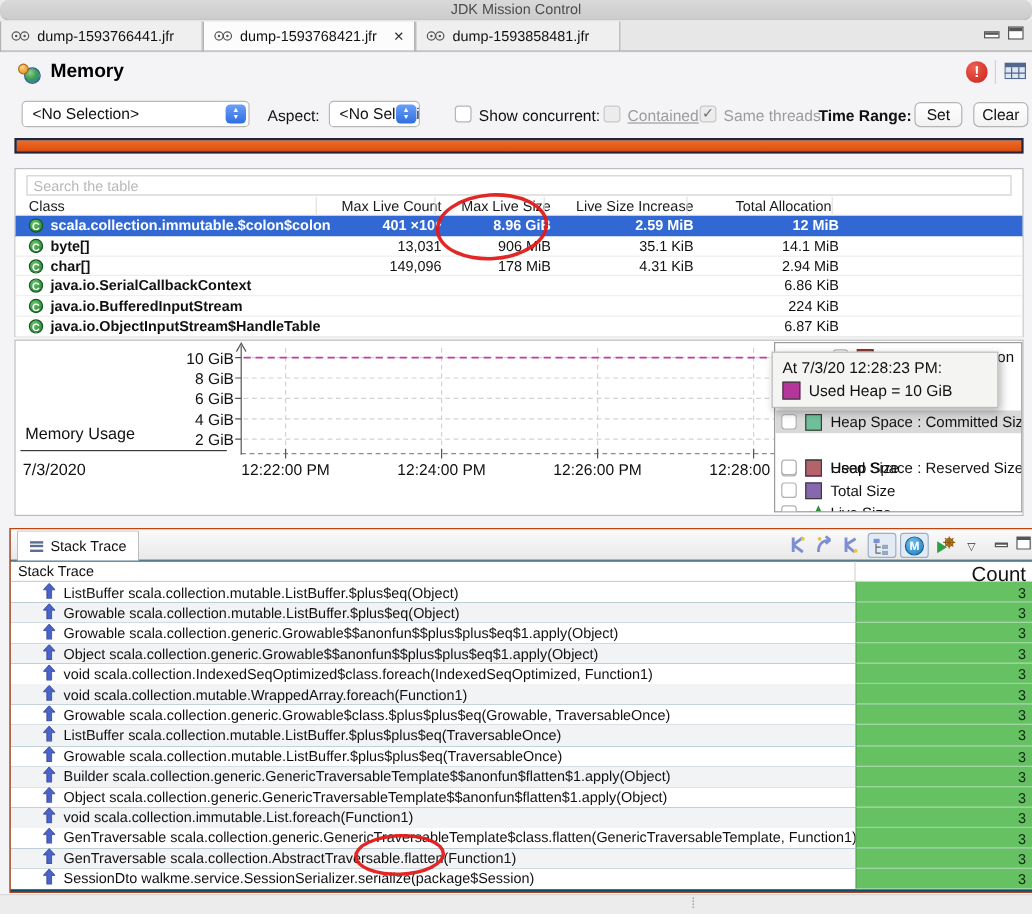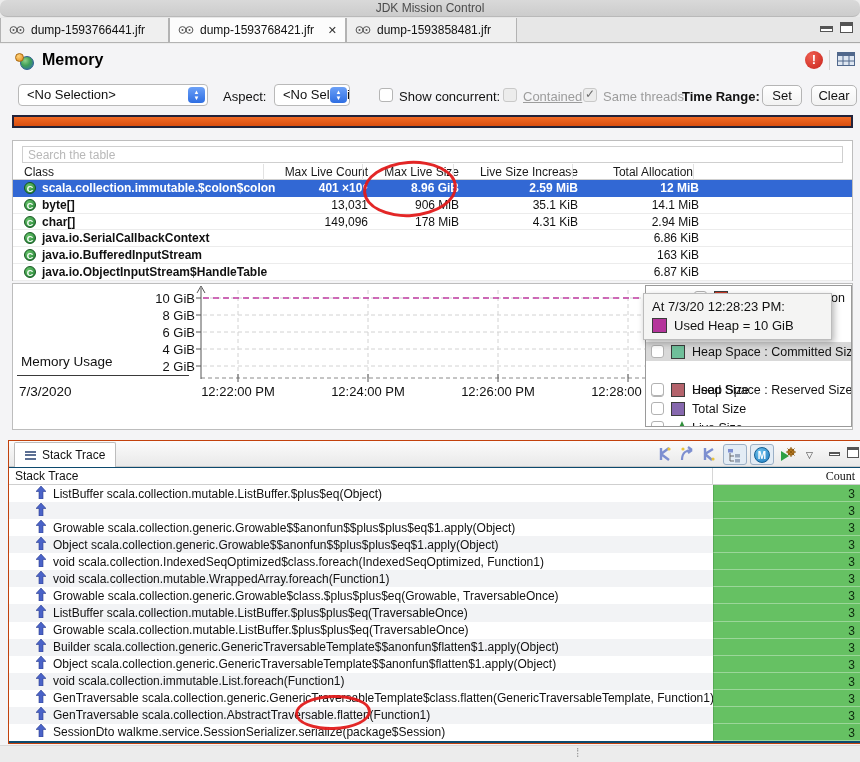--- a/index.html
+++ b/index.html
@@ -133,21 +133,21 @@
     background:#e3ecf5; }
   .m-circle { position:absolute; left:3px; top:2px; width:16px; height:16px; border-radius:50%;
     background:radial-gradient(circle at 35% 30%, #6cc0ec, #1d7cc0); border:1px solid #135e93;
     color:#fff; font-size:10px; font-weight:bold; text-align:center; line-height:16px; }
   .chev { position:absolute; top:9px; font-size:9px; color:#333; }
   .st-min { position:absolute; top:11px; width:11px; height:4px; border:1px solid #555; border-top:2px solid #555; background:#fff; }
   .st-max { position:absolute; top:6px; width:12px; height:11px; border:1px solid #555; border-top:3px solid #555; background:#fff; }
 
   .stack-head { position:absolute; left:0; top:27px; width:854px; height:17px; border-bottom:1px solid #cfcfcf; background:#fff; }
   .sh-left { position:absolute; left:6px; top:1px; font-size:12px; }
-  .sh-right { position:absolute; right:8px; top:1px; font-size:12px;font-family:Liberation Serif, serif; }
+  .sh-right { position:absolute; right:8px; top:1px; font-size:17px; }
   .sh-sep { position:absolute; left:703px; top:0; width:1px; height:17px; background:#d6d6d6; }
   .stack-rows { position:absolute; left:0; top:44px; width:854px; }
   .srow { position:relative; height:17.07px; background:#fff; display:flex; align-items:center; }
   .srow:nth-child(even) { background:#f2f3f5; }
   .frame-icon { margin-left:27px; flex:0 0 10px; }
   .frame-text { margin-left:7px; font-size:12px; white-space:nowrap; }
   .count-cell { position:absolute; right:0; top:0; width:150px; height:100%; background:#66c163;
     border-left:1px solid #57aa55; border-bottom:1px solid rgba(255,255,255,.35);
     text-align:right; padding:2px 8px 0 0; font-size:12px; color:#0c2a0c; }
 
@@ -299,21 +299,21 @@
     <span class="tcell num c-lsi"></span>
     <span class="tcell num c-ta">6.86 KiB</span>
   </div>
 
   <div class="trow">
     <span class="cls-icon">C</span>
     <span class="tcell cls-name">java.io.BufferedInputStream</span>
     <span class="tcell num c-mlc"></span>
     <span class="tcell num c-mls"></span>
     <span class="tcell num c-lsi"></span>
-    <span class="tcell num c-ta">163 KiB</span>
+    <span class="tcell num c-ta">224 KiB</span>
   </div>
 
   <div class="trow">
     <span class="cls-icon">C</span>
     <span class="tcell cls-name">java.io.ObjectInputStream$HandleTable</span>
     <span class="tcell num c-mlc"></span>
     <span class="tcell num c-mls"></span>
     <span class="tcell num c-lsi"></span>
     <span class="tcell num c-ta">6.87 KiB</span>
   </div>
@@ -494,20 +494,21 @@
     <span class="frame-text">ListBuffer scala.collection.mutable.ListBuffer.$plus$eq(Object)</span>
     <span class="count-cell">3</span>
   </div>
 
   <div class="srow">
     <span class="frame-icon">
       <svg width="10" height="13">
             <polygon points="5,0 10,5.5 7,5.5 7,13 3,13 3,5.5 0,5.5" fill="#4a63c8" stroke="#2c3e8f" stroke-width="0.6"></polygon>
           </svg>
     </span>
+    <span class="frame-text">Growable scala.collection.mutable.ListBuffer.$plus$eq(Object)</span>
     <span class="count-cell">3</span>
   </div>
 
   <div class="srow">
     <span class="frame-icon">
       <svg width="10" height="13">
             <polygon points="5,0 10,5.5 7,5.5 7,13 3,13 3,5.5 0,5.5" fill="#4a63c8" stroke="#2c3e8f" stroke-width="0.6"></polygon>
           </svg>
     </span>
     <span class="frame-text">Growable scala.collection.generic.Growable$$anonfun$$plus$plus$eq$1.apply(Object)</span>

